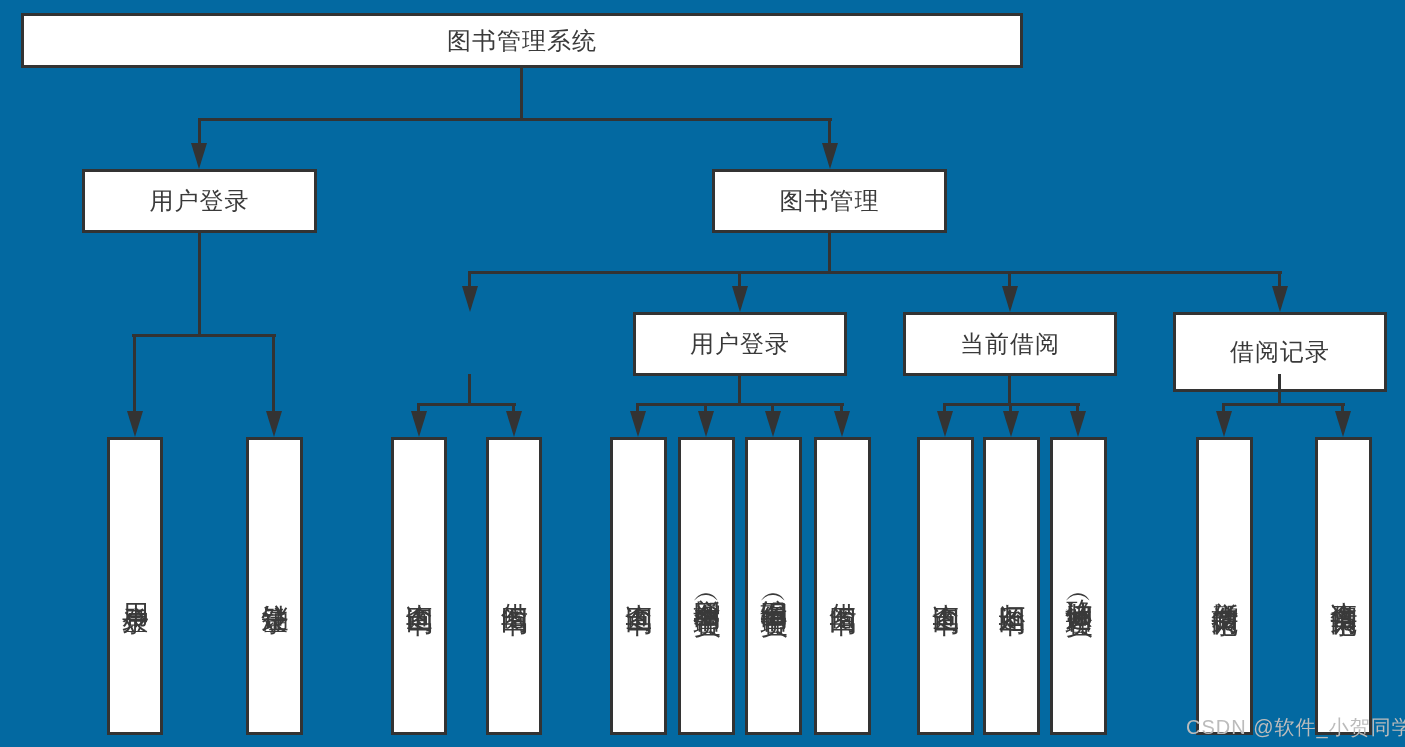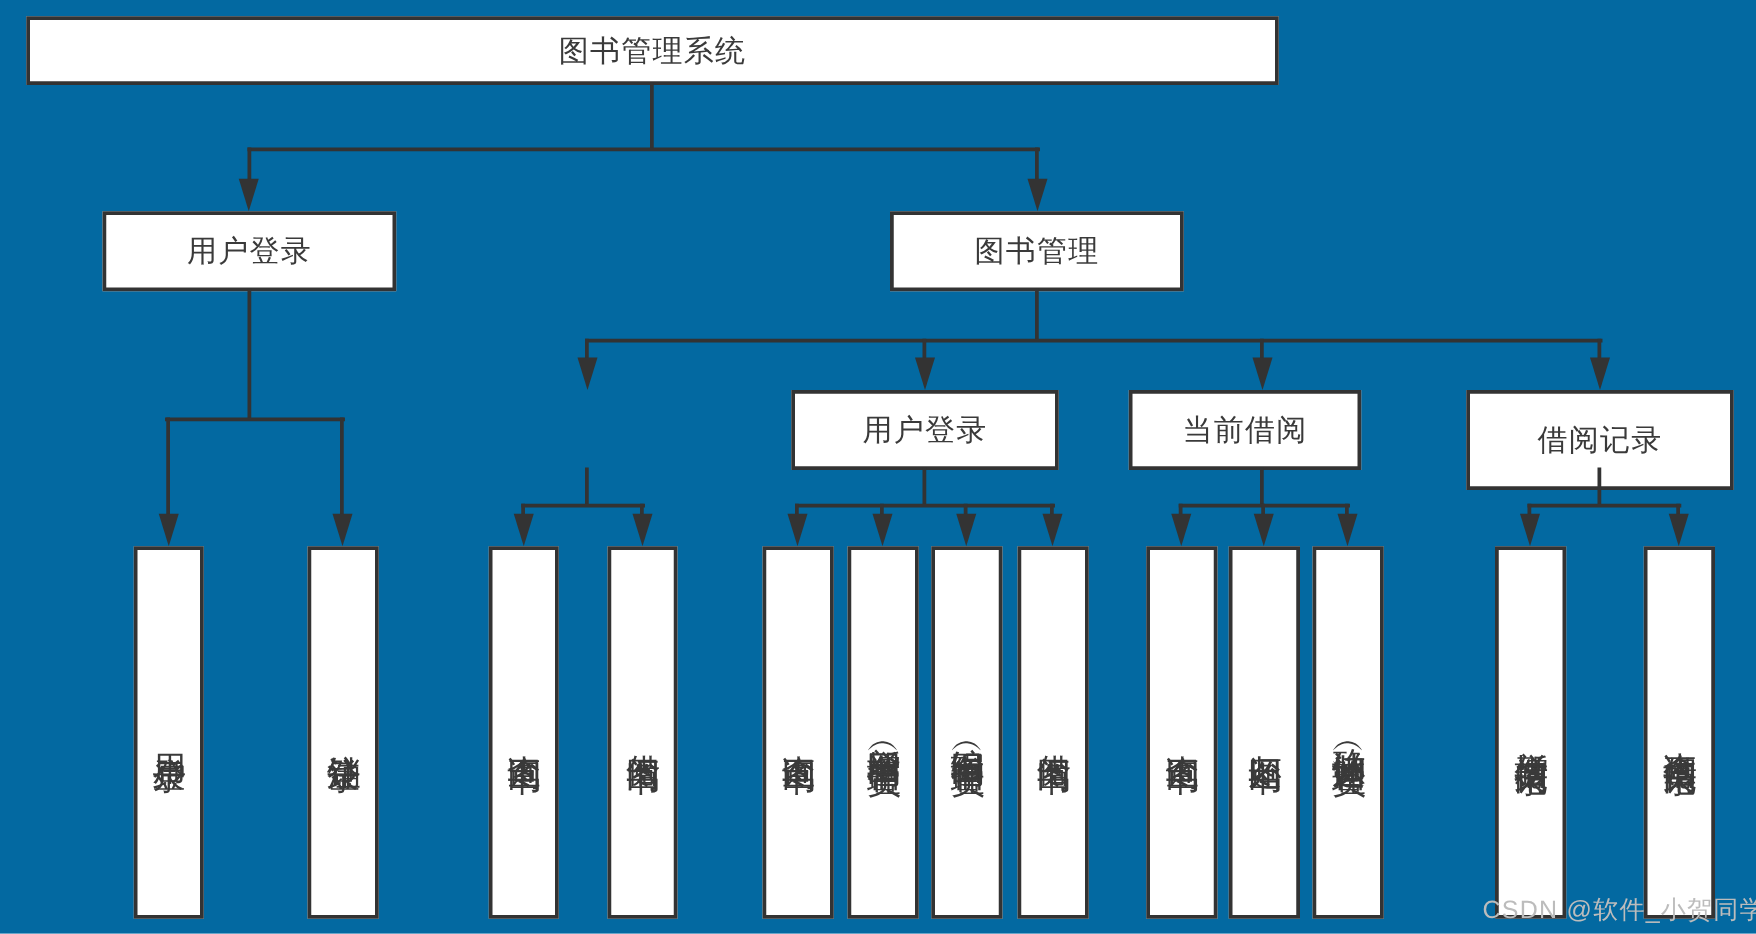--- a/index.html
+++ b/index.html
@@ -81,21 +81,21 @@
   <div class="vline" style="left:468px;top:271px;height:17px"></div>
   <div class="arrow" style="left:462px;top:286px"></div>
   <div class="vline" style="left:738px;top:271px;height:17px"></div>
   <div class="arrow" style="left:732px;top:286px"></div>
   <div class="vline" style="left:1008px;top:271px;height:17px"></div>
   <div class="arrow" style="left:1002px;top:286px"></div>
   <div class="vline" style="left:1278px;top:271px;height:17px"></div>
   <div class="arrow" style="left:1272px;top:286px"></div>
 
   <div class="box hbox" style="left:633px;top:312px;width:214px;height:64px">用户登录</div>
-  <div class="box hbox" style="left:903px;top:312px;width:186px;height:64px">当前借阅</div>
+  <div class="box hbox" style="left:903px;top:312px;width:214px;height:64px">当前借阅</div>
   <div class="box hbox" style="left:1173px;top:312px;width:214px;height:80px">借阅记录</div>
 
   <div class="vline" style="left:468px;top:374px;height:31px"></div>
   <div class="hline" style="left:417px;top:403px;width:99px"></div>
   <div class="vline" style="left:417px;top:403px;height:10px"></div>
   <div class="arrow" style="left:411px;top:411px"></div>
   <div class="vline" style="left:512px;top:403px;height:10px"></div>
   <div class="arrow" style="left:506px;top:411px"></div>
 
   <div class="vline" style="left:738px;top:374px;height:31px"></div>

